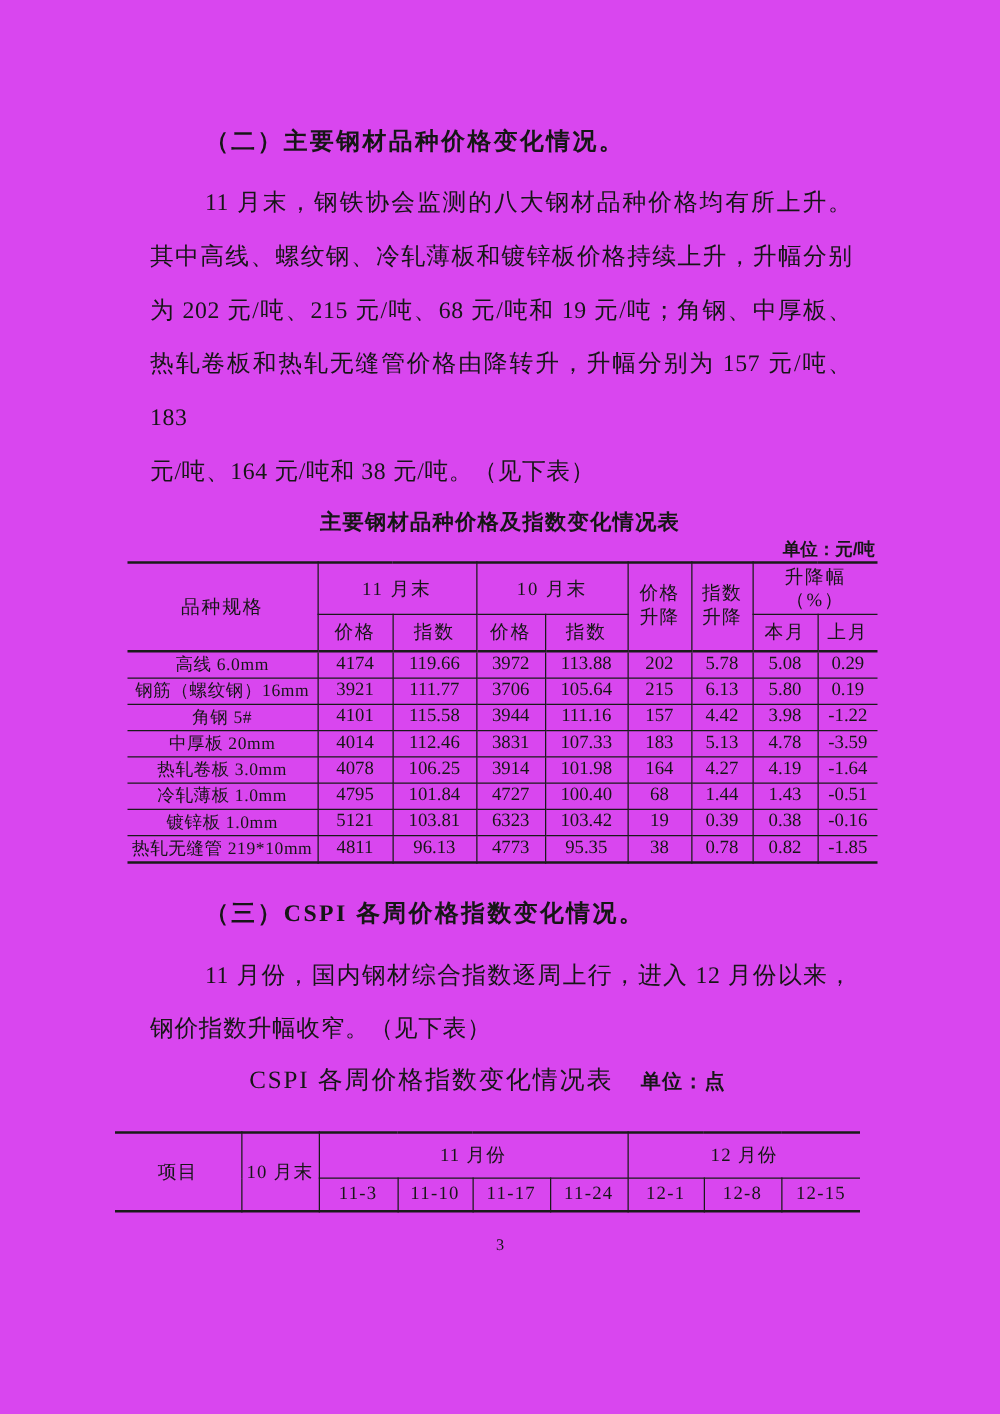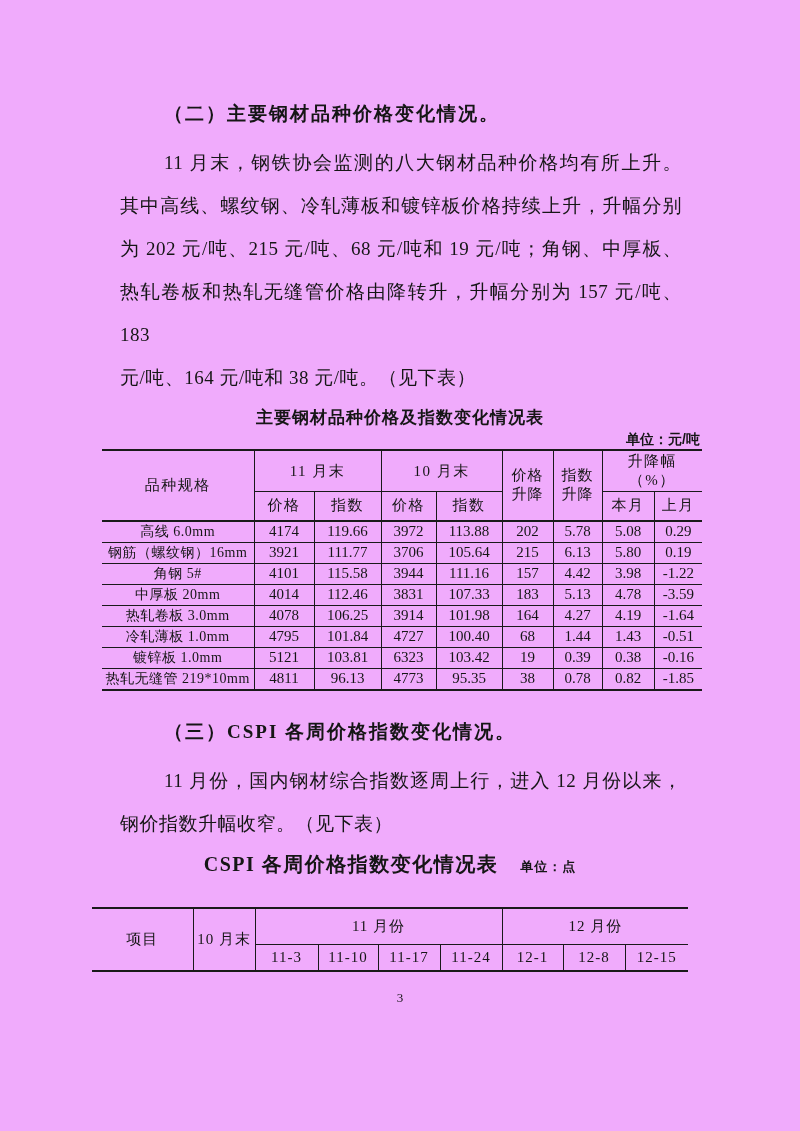--- a/index.html
+++ b/index.html
@@ -1,20 +1,20 @@
 <!DOCTYPE html>
 <html><head>
 <meta charset="utf-8">
 <style>
   html, body { margin: 0; padding: 0; background: #ffffff; }
   .page {
     position: relative;
     width: 800px;
     height: 1131px;
-    background: #f0abfc;
+    background: #d946ef;
     overflow: hidden;
     color: #161616;
     font-family: "Liberation Serif", "DejaVu Serif", serif;
   }
 
   
   .sec-heading {
     margin: 100px 118px 0 120px;
     font-size: 19px;
     font-weight: bold;
@@ -83,30 +83,30 @@
   .t1 tbody td:last-child { border-right: none; }
 
   
   .t2-titleline {
     margin: 6px 0 0 92px;
     width: 596px;
     text-align: center;
     line-height: 26px;
   }
   .t2-title {
-    font-weight: bold;
+    font-weight: normal;
     font-size: 20px;
     letter-spacing: 1.5px;
     margin-top: 33px;
   }
   .t2-unit {
     margin-left: 22px;
     font-family: Liberation Mono, monospace;
     font-weight: bold;
-    font-size: 13px;
+    font-size: 16px;
     letter-spacing: 1px;
   }
 
   .t2 {
     width: 596px;
     margin: 26px 0 0 92px;
     border-top: 2px solid #1a1a1a;
     border-bottom: 2px solid #1a1a1a;
     font-size: 15px;
   }

